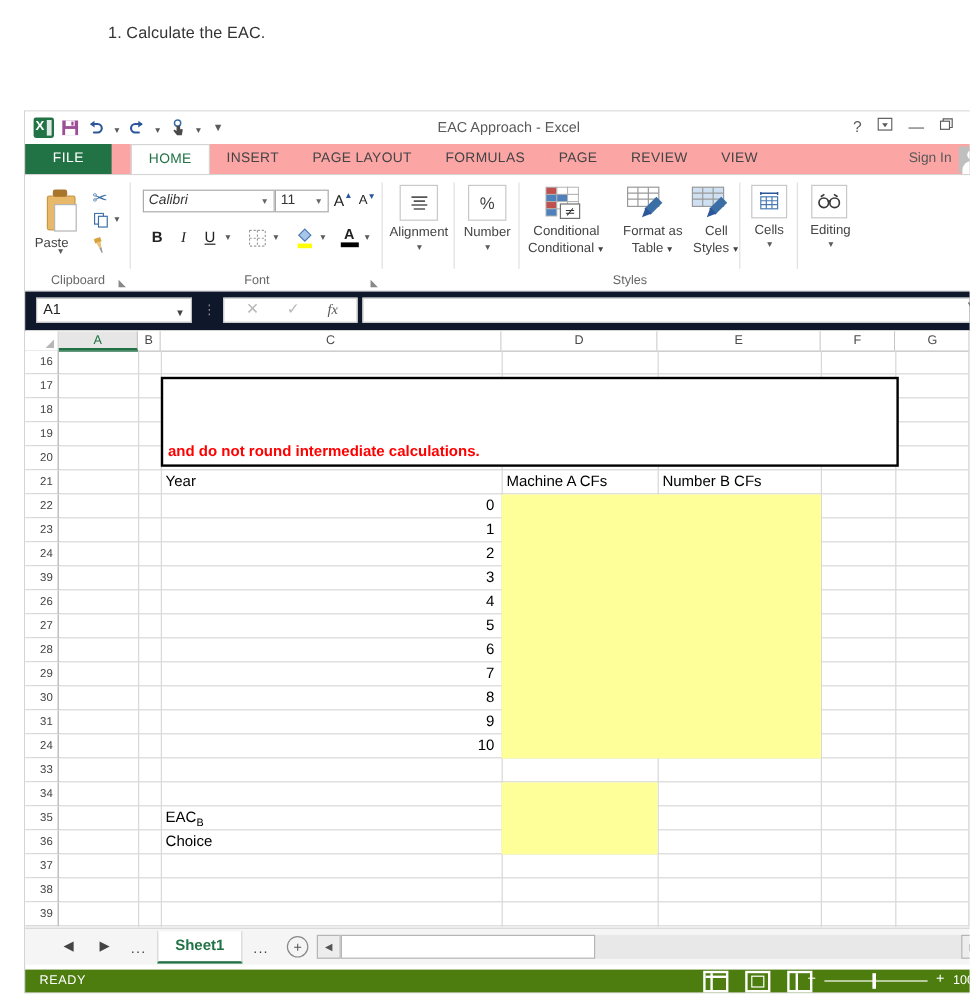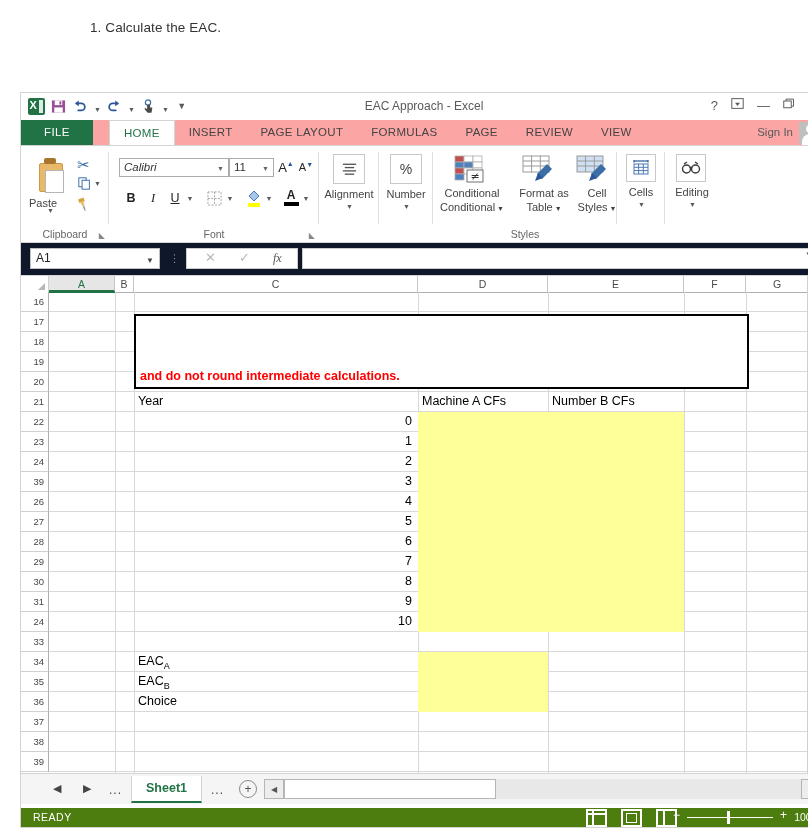--- a/index.html
+++ b/index.html
@@ -587,23 +587,20 @@
         <div class="cell r" style="left:86px;top:160px;width:280px;">2</div>
         <div class="cell r" style="left:86px;top:180px;width:280px;">3</div>
         <div class="cell r" style="left:86px;top:200px;width:280px;">4</div>
         <div class="cell r" style="left:86px;top:220px;width:280px;">5</div>
         <div class="cell r" style="left:86px;top:240px;width:280px;">6</div>
         <div class="cell r" style="left:86px;top:260px;width:280px;">7</div>
         <div class="cell r" style="left:86px;top:280px;width:280px;">8</div>
         <div class="cell r" style="left:86px;top:300px;width:280px;">9</div>
         <div class="cell r" style="left:86px;top:320px;width:280px;">10</div>
 
-        <div class="cell" style="left:86px;top:360px;width:280px;">
-          <span>EAC</span><sub style="font-size:9px;">A</sub>
-        </div>
         <div class="cell" style="left:86px;top:400px;width:280px;">Choice</div>
         <div class="cell" style="left:86px;top:380px;width:280px;">
           <span>EAC</span><sub style="font-size:9px;">B</sub>
         </div>
       </div>
 
       <div class="selbar" style="width:66px;"></div>
 
       <div class="vsb">
         <div class="arr up">▲</div>

